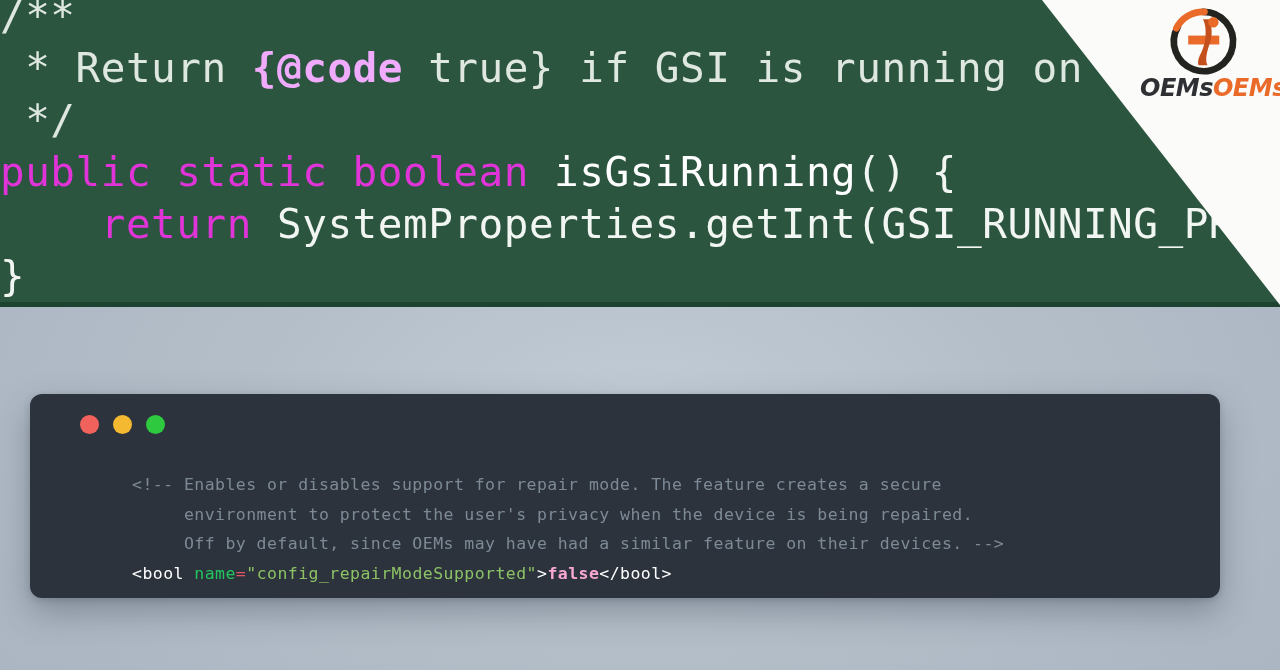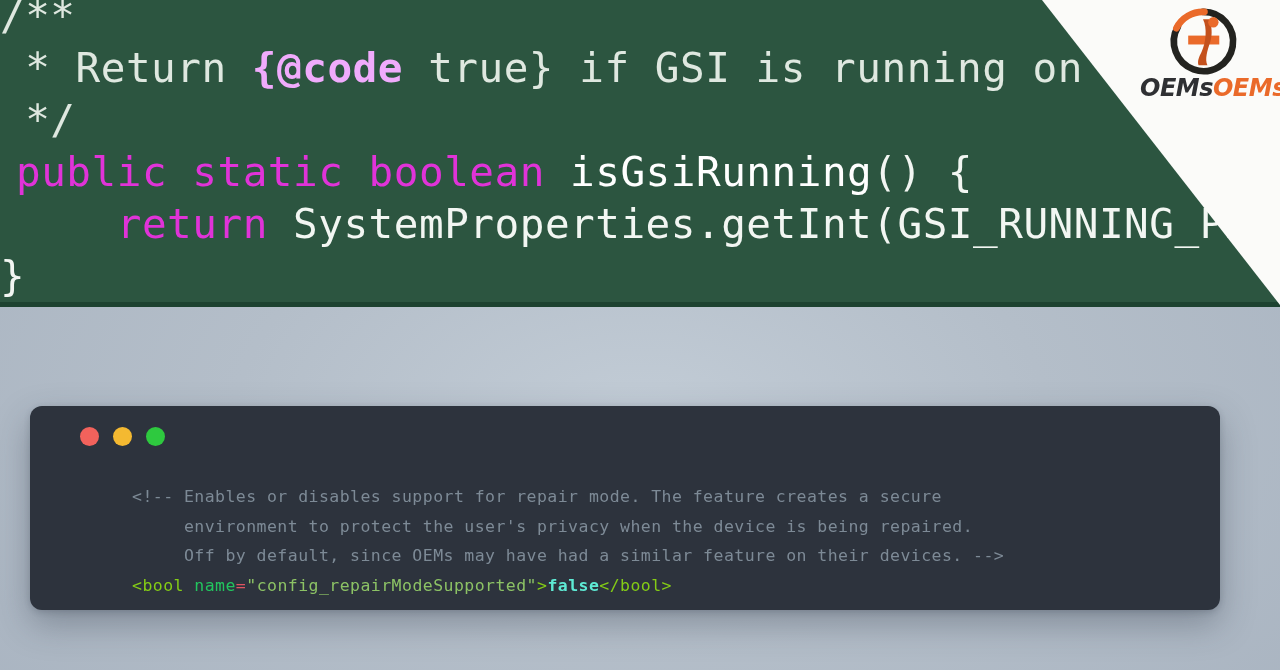--- a/index.html
+++ b/index.html
@@ -24,21 +24,21 @@
     font-family:"DejaVu Sans Mono", monospace;
     font-size:41px;
     line-height:52px;
     letter-spacing:0.5px;
     white-space:pre;
     color:#e8ede9;
   }
   .ln { height:52px; }
   .tok-cmt    { color:#dfe8e0; }
   .tok-cmt-b  { color:#f0abfc; font-weight:bold; }
-  .tok-kw     { color:#e033d8;padding-left:16px; }
+  .tok-kw     { color:#e033d8; }
   .tok-fn     { color:#ffffff; }
   .tok-plain  { color:#f2f6f2; }
 
   
   .corner-white {
     position:absolute; top:0; right:0; width:260px; height:305px;
     background:#fbfbf9;
     clip-path: polygon(22px 0, 260px 0, 260px 305px);
     -webkit-clip-path: polygon(22px 0, 260px 0, 260px 305px);
   }
@@ -63,42 +63,41 @@
       radial-gradient(ellipse 900px 500px at 50% 30%, #c2ccd6 0%, #b4bec9 45%, #a8b3c0 100%);
   }
 
   
   .term-card {
     position:absolute; left:30px; top:394px; width:1190px; height:204px;
     background:#2d333d;
     border-radius:12px;
     box-shadow: 0 14px 34px rgba(40,50,64,0.34), 0 2px 6px rgba(40,50,64,0.2);
     overflow:hidden;
-    margin-top:12px;
   }
   .term-dots { position:absolute; left:50px; top:21px; display:flex; gap:14px; }
   .dot { width:19px; height:19px; border-radius:50%; }
   .dot-red    { background:#f2625c; }
   .dot-yellow { background:#f4b931; }
   .dot-green  { background:#2ec93f; }
 
   .term-body {
     position:absolute; left:102px; top:76px; right:0;
     font-family:"DejaVu Sans Mono", monospace;
     font-size:16.5px;
     line-height:29.5px;
     letter-spacing:0.45px;
     white-space:pre;
   }
   .x-cmt   { color:#7d8a96; }
-  .x-tag   { color:#84cc16; }
+  .x-tag   { color:#ffffff; }
   .x-attr  { color:#22c55e; }
   .x-eq    { color:#e05561; }
   .x-str   { color:#8cc265; }
-  .x-val   { color:#5eead4; font-weight:bold; }
+  .x-val   { color:#f9a8d4; font-weight:bold; }
 </style>
 </head>
 <body>
 
 <div id="root">
 
   <div class="code-band">
     <div class="code-lines" id="code-lines"><div class="ln"><span class="tok-cmt">/**</span></div><div class="ln"><span class="tok-cmt"> * Return </span><span class="tok-cmt-b">{@code</span><span class="tok-cmt"> true} if GSI is running on the d</span></div><div class="ln"><span class="tok-cmt"> */</span></div><div class="ln"><span class="tok-kw">public static boolean </span><span class="tok-fn">isGsiRunning</span><span class="tok-plain">() {</span></div><div class="ln"><span class="tok-plain">    </span><span class="tok-kw">return</span><span class="tok-plain"> SystemProperties.getInt(GSI_RUNNING_PROP, </span></div><div class="ln"><span class="tok-plain">}</span></div></div>
     <div class="band-underline"></div>
   </div>

